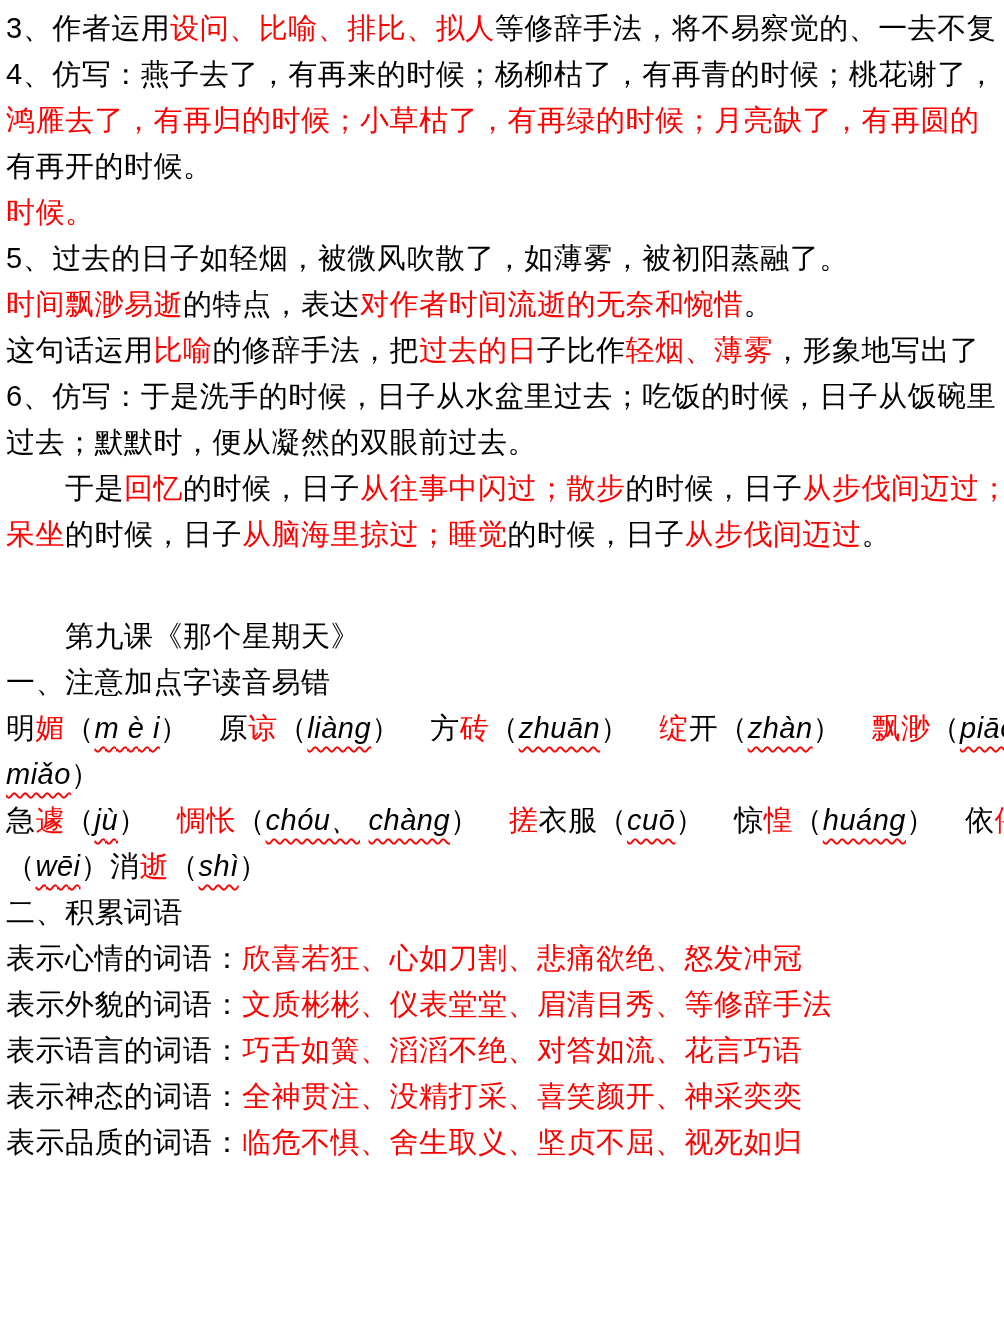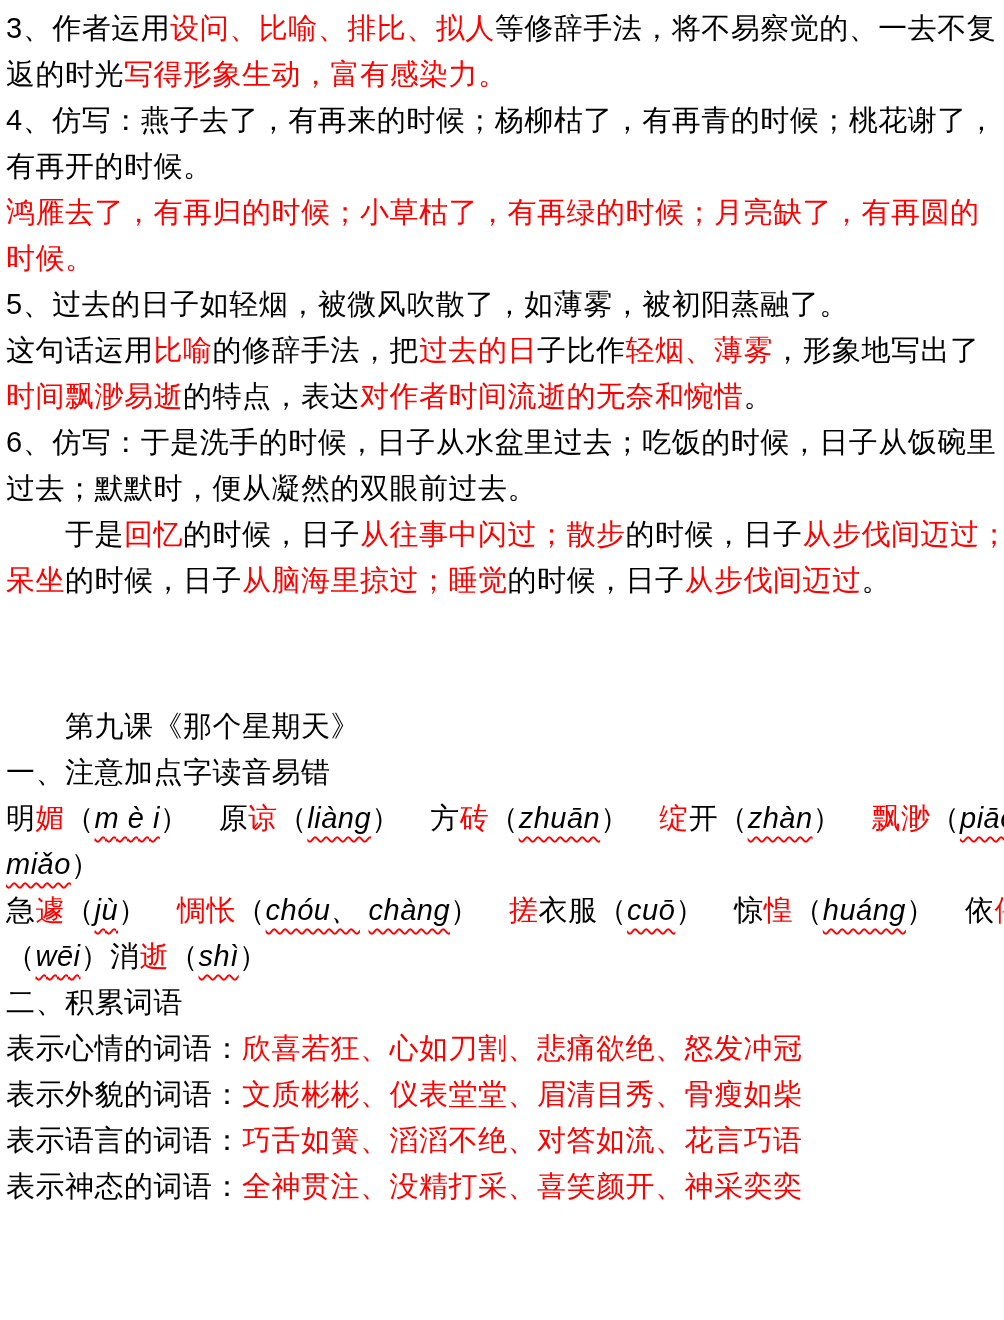--- a/index.html
+++ b/index.html
@@ -12,21 +12,21 @@
     height: 1320px;
     overflow: hidden;
     font-family: "Liberation Sans", "DejaVu Sans", sans-serif;
     font-weight: 500;
     color: var(--ink, #000000);
   }
   #doc {
     padding: 5px 15px 0 6px;
   }
   .section + .section {
-    margin-top: 100px;
+    margin-top: 56px;
   }
   .line {
     white-space: pre;
     font-size: 29px;
     line-height: 46px;
     letter-spacing: 0.5px;
   }
   .seg { color: var(--ink, #000000); }
   .seg.red { color: var(--red, #fe0000); }
   .seg.wavy {
@@ -37,39 +37,39 @@
     text-underline-offset: 8px;
     font-style: italic;
   }
 </style>
 </head>
 <body style="background: rgb(255, 255, 255);">
 
 <div id="doc">
     <div class="section">
       <div class="line"><span class="seg">3、作者运用</span><span class="seg red">设问、比喻、排比、拟人</span><span class="seg">等修辞手法，将不易察觉的、一去不复</span></div>
-      <div class="line"><span class="seg">返的时光</span><span class="seg red">写得形象生动，富有感染力。</span></div>
       <div class="line"><span class="seg">4、仿写：燕子去了，有再来的时候；杨柳枯了，有再青的时候；桃花谢了，</span></div>
+      <div class="line"><span class="seg red">鸿雁去了，有再归的时候；小草枯了，有再绿的时候；月亮缺了，有再圆的</span></div>
       <div class="line"><span class="seg">有再开的时候。</span></div>
-      <div class="line"><span class="seg red">鸿雁去了，有再归的时候；小草枯了，有再绿的时候；月亮缺了，有再圆的</span></div>
       <div class="line"><span class="seg red">时候。</span></div>
       <div class="line"><span class="seg">5、过去的日子如轻烟，被微风吹散了，如薄雾，被初阳蒸融了。</span></div>
+      <div class="line"><span class="seg red">时间飘渺易逝</span><span class="seg">的特点，表达</span><span class="seg red">对作者时间流逝的无奈和惋惜</span><span class="seg">。</span></div>
       <div class="line"><span class="seg">这句话运用</span><span class="seg red">比喻</span><span class="seg">的修辞手法，把</span><span class="seg red">过去的日</span><span class="seg">子比作</span><span class="seg red">轻烟、薄雾</span><span class="seg">，形象地写出了</span></div>
-      <div class="line"><span class="seg red">时间飘渺易逝</span><span class="seg">的特点，表达</span><span class="seg red">对作者时间流逝的无奈和惋惜</span><span class="seg">。</span></div>
       <div class="line"><span class="seg">6、仿写：于是洗手的时候，日子从水盆里过去；吃饭的时候，日子从饭碗里</span></div>
       <div class="line"><span class="seg">过去；默默时，便从凝然的双眼前过去。</span></div>
       <div class="line"><span class="seg">　　于是</span><span class="seg red">回忆</span><span class="seg">的时候，日子</span><span class="seg red">从往事中闪过；</span><span class="seg red">散步</span><span class="seg">的时候，日子</span><span class="seg red">从步伐间迈过；</span></div>
       <div class="line"><span class="seg red">呆坐</span><span class="seg">的时候，日子</span><span class="seg red">从脑海里掠过；</span><span class="seg red">睡觉</span><span class="seg">的时候，日子</span><span class="seg red">从步伐间迈过</span><span class="seg">。</span></div>
     </div>
     <div class="section">
       <div class="line"><span class="seg">　　第九课《那个星期天》</span></div>
       <div class="line"><span class="seg">一、注意加点字读音易错</span></div>
       <div class="line"><span class="seg">明</span><span class="seg red">媚</span><span class="seg">（</span><span class="seg wavy">m è i</span><span class="seg">）　</span><span class="seg">原</span><span class="seg red">谅</span><span class="seg">（</span><span class="seg wavy">liàng</span><span class="seg">）　</span><span class="seg">方</span><span class="seg red">砖</span><span class="seg">（</span><span class="seg wavy">zhuān</span><span class="seg">）　</span><span class="seg red">绽</span><span class="seg">开</span><span class="seg">（</span><span class="seg wavy">zhàn</span><span class="seg">）　</span><span class="seg red">飘渺</span><span class="seg">（</span><span class="seg wavy">piāo、</span></div>
       <div class="line"><span class="seg wavy">miǎo</span><span class="seg">）</span></div>
       <div class="line"><span class="seg">急</span><span class="seg red">遽</span><span class="seg">（</span><span class="seg wavy">jù</span><span class="seg">）　</span><span class="seg red">惆怅</span><span class="seg">（</span><span class="seg wavy">chóu、</span><span class="seg"> </span><span class="seg wavy">chàng</span><span class="seg">）　</span><span class="seg red">搓</span><span class="seg">衣服</span><span class="seg">（</span><span class="seg wavy">cuō</span><span class="seg">）　</span><span class="seg">惊</span><span class="seg red">惶</span><span class="seg">（</span><span class="seg wavy">huáng</span><span class="seg">）　</span><span class="seg">依</span><span class="seg red">偎</span></div>
       <div class="line"><span class="seg">（</span><span class="seg wavy">wēi</span><span class="seg">）</span><span class="seg">消</span><span class="seg red">逝</span><span class="seg">（</span><span class="seg wavy">shì</span><span class="seg">）</span></div>
       <div class="line"><span class="seg">二、积累词语</span></div>
       <div class="line"><span class="seg">表示心情的词语：</span><span class="seg red">欣喜若狂、心如刀割、悲痛欲绝、怒发冲冠</span></div>
-      <div class="line"><span class="seg">表示外貌的词语：</span><span class="seg red">文质彬彬、仪表堂堂、眉清目秀、骨瘦如柴</span></div>
+      <div class="line"><span class="seg">表示外貌的词语：</span><span class="seg red">文质彬彬、仪表堂堂、眉清目秀、等修辞手法</span></div>
       <div class="line"><span class="seg">表示语言的词语：</span><span class="seg red">巧舌如簧、滔滔不绝、对答如流、花言巧语</span></div>
       <div class="line"><span class="seg">表示神态的词语：</span><span class="seg red">全神贯注、没精打采、喜笑颜开、神采奕奕</span></div>
+      <div class="line"><span class="seg">表示品质的词语：</span><span class="seg red">临危不惧、舍生取义、坚贞不屈、视死如归</span></div>
     </div>
   </div>
 
 </body></html>

